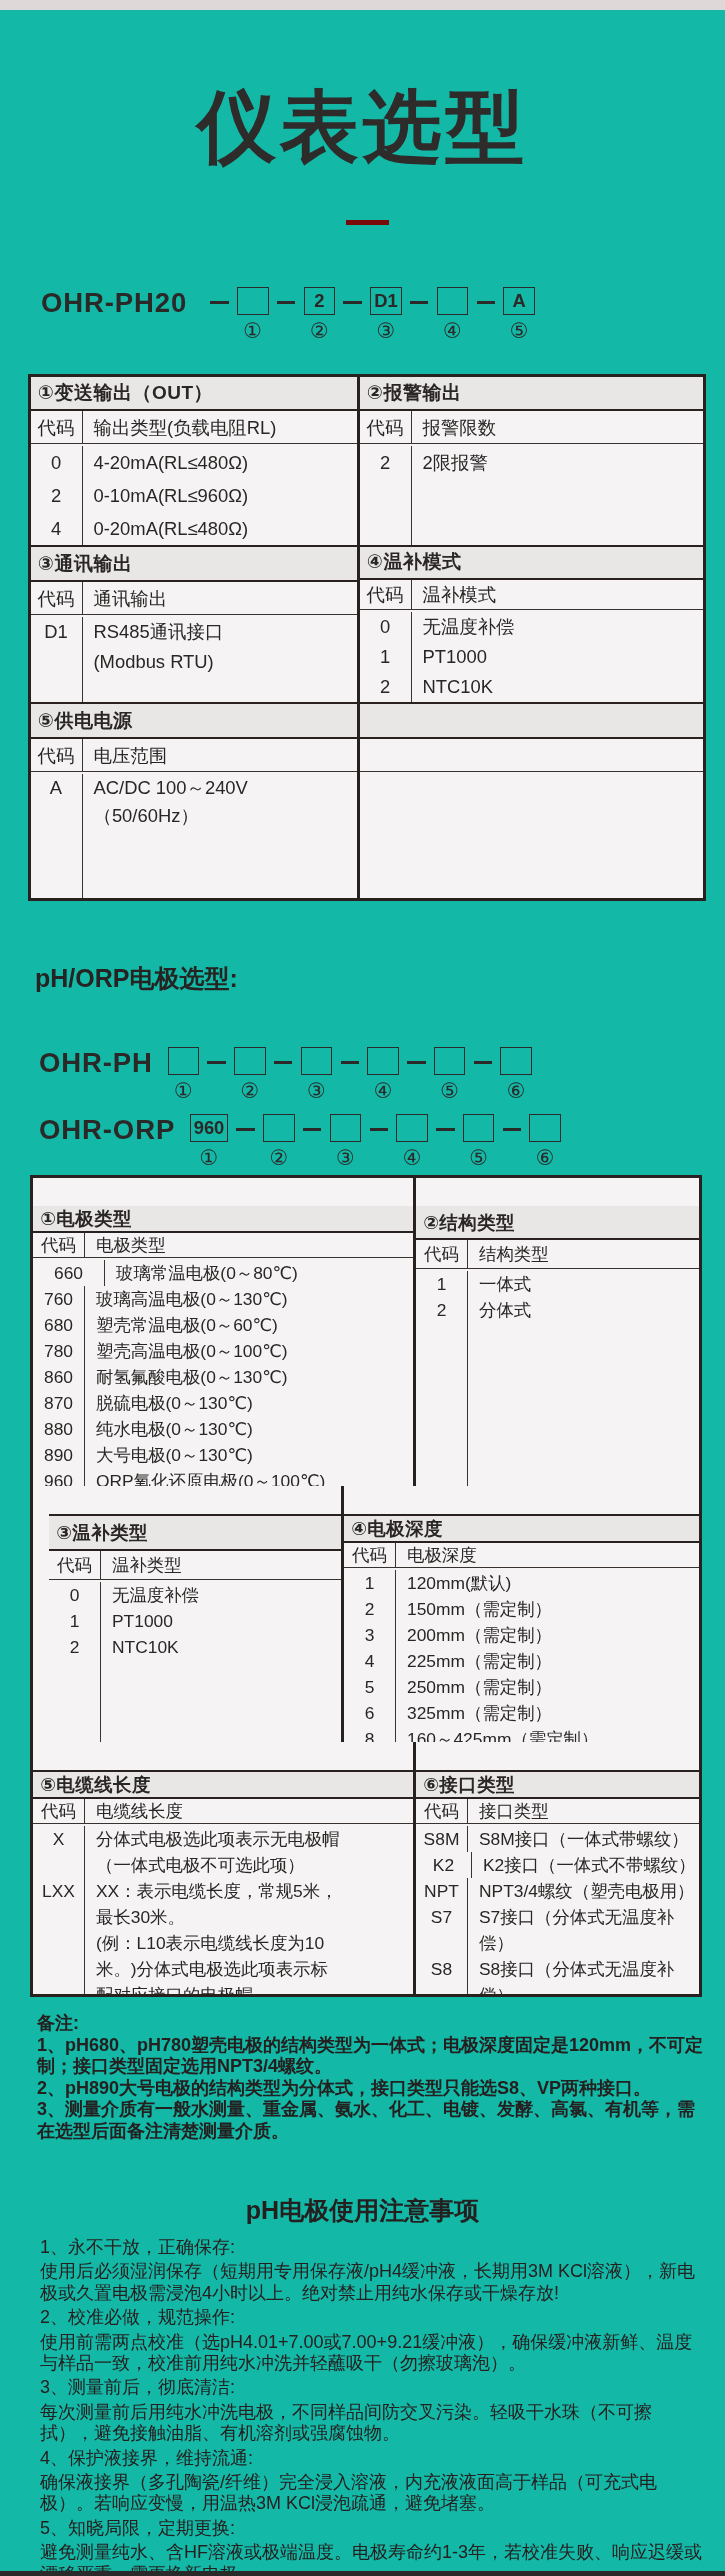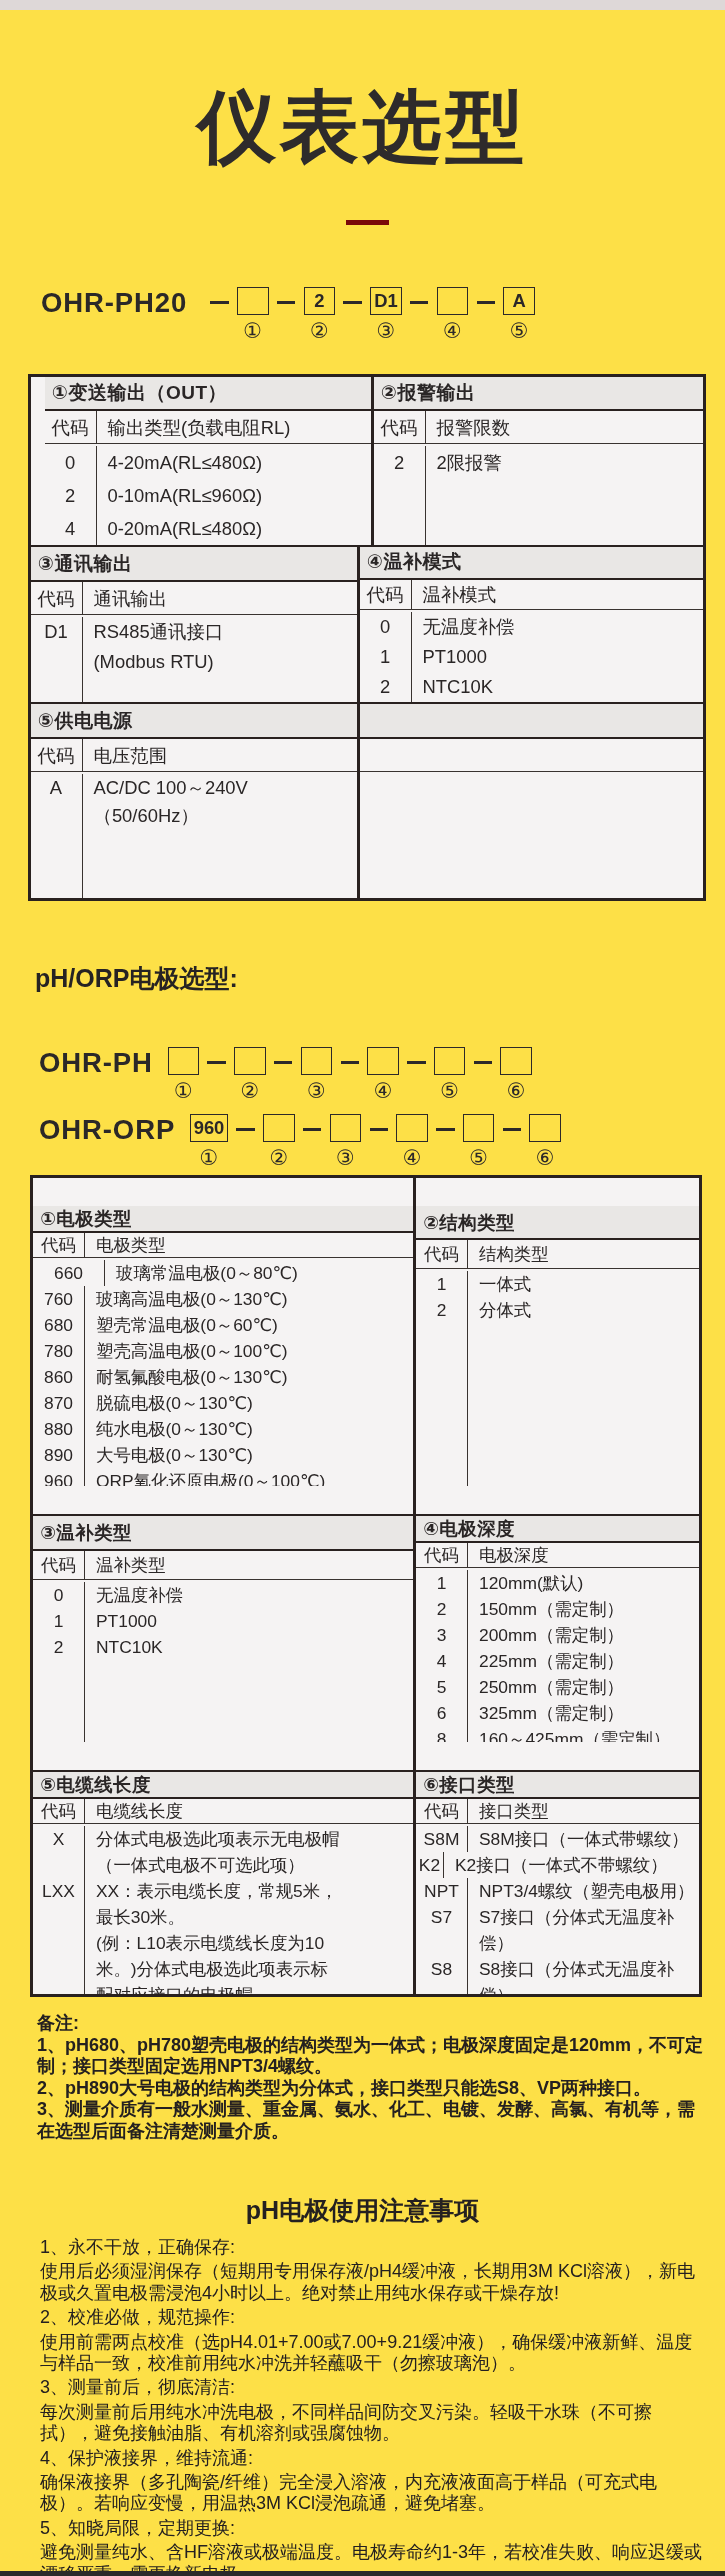--- a/index.html
+++ b/index.html
@@ -1,16 +1,16 @@
 <!DOCTYPE html>
 <html style="font-size:14.7px"><head>
 <meta charset="utf-8">
 <style>
   html,body{margin:0;padding:0;background:#e8e6e6;}
-  .page{position:relative;width:725px;height:2576px;background:#fde047;
+  .page{position:relative;width:725px;height:2576px;background:#14b8a6;
         font-family:"Liberation Sans","DejaVu Sans",sans-serif;color:#2a2626;overflow:hidden;}
   .top-strip{position:absolute;top:0;left:0;right:0;height:10px;background:#ded8d8;}
   .bottom-strip{position:absolute;left:0;right:0;bottom:0;height:4.6px;background:#2a2a2a;}
 
   .main-title{position:absolute;top:72px;left:0;width:100%;margin:0;text-align:center;
               font-size:79px;font-weight:900;letter-spacing:3.7px;color:#2e2b2b;line-height:110px;}
   .title-rule{position:absolute;top:220px;left:346px;width:43px;height:4.6px;background:#7a0909;}
 
   
   .model-line{position:absolute;display:flex;align-items:flex-start;}
@@ -97,21 +97,21 @@
       </div>
       <div class="m-dash"></div>
       <div class="m-unit">
         <div class="m-box">A</div>
         <div class="m-circ">⑤</div>
       </div>
     </div>
 
   <div id="meter-table" class="sel-table">
       <div class="t-group" style="height: 168px;">
-        <div class="t-sec left" style="width: 329px; margin-left: 14px;">
+        <div class="t-sec left" style="width: 329px;">
           <div class="t-band">①变送输出（OUT）</div>
           <div class="t-head" style="height: 33px;">
             <div class="t-code" style="width: 52px;">代码</div>
             <div class="t-desc">输出类型(负载电阻RL)</div>
           </div>
           <div class="t-body" style="--lh: 33px;">
             <div class="t-row">
               <div class="t-code" style="width: 52px;">0</div>
               <div class="t-desc">4-20mA(RL≤480Ω)</div>
             </div>
@@ -353,21 +353,21 @@
               <div class="t-desc">分体式</div>
             </div>
             <div class="t-row fill">
               <div class="t-code" style="width: 52px;"></div>
               <div class="t-desc"></div>
             </div>
           </div>
         </div>
       </div>
       <div class="t-group" style="height: 256px;">
-        <div class="t-sec left" style="width: 383px;">
+        <div class="t-sec left" style="width: 311px; padding-left: 16px;">
           <div class="t-band">③温补类型</div>
           <div class="t-head" style="height: 29px;">
             <div class="t-code" style="width: 52px;">代码</div>
             <div class="t-desc">温补类型</div>
           </div>
           <div class="t-body" style="--lh: 26px;">
             <div class="t-row">
               <div class="t-code" style="width: 52px;">0</div>
               <div class="t-desc">无温度补偿</div>
             </div>
@@ -459,21 +459,21 @@
           <div class="t-head" style="height: 29px;">
             <div class="t-code" style="width: 52px;">代码</div>
             <div class="t-desc">接口类型</div>
           </div>
           <div class="t-body" style="--lh: 26px;">
             <div class="t-row">
               <div class="t-code" style="width: 52px;">S8M</div>
               <div class="t-desc">S8M接口（一体式带螺纹）</div>
             </div>
             <div class="t-row">
-              <div class="t-code" style="width: 28px;">K2</div>
+              <div class="t-code" style="width: 56px;">K2</div>
               <div class="t-desc">K2接口（一体式不带螺纹）</div>
             </div>
             <div class="t-row">
               <div class="t-code" style="width: 52px;">NPT</div>
               <div class="t-desc">NPT3/4螺纹（塑壳电极用）</div>
             </div>
             <div class="t-row">
               <div class="t-code" style="width: 52px;">S7</div>
               <div class="t-desc">S7接口（分体式无温度补偿）</div>
             </div>

